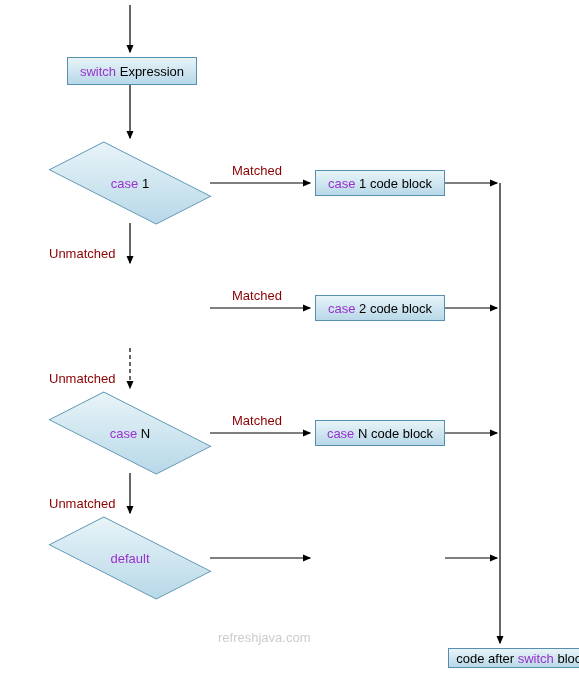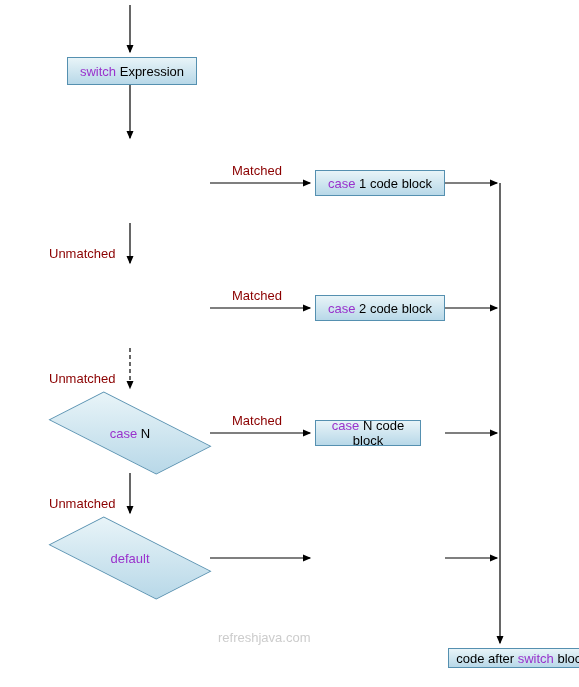--- a/index.html
+++ b/index.html
@@ -80,41 +80,47 @@
 <body>
 
 <div class="canvas">
 
   <div class="rect" style="left:67px; top:57px; width:130px; height:28px;">
     <span>
       <span class="kw-switch">switch</span><span> Expression</span>
     </span>
   </div>
 
+  <div class="diamond-wrap" style="left:50px; top:143px;">
+    <div class="diamond"></div>
+    <div class="diamond-label">
+      <span><span class="kw-case">case</span><span> 1</span></span>
+    </div>
+  </div>
   <div class="label" style="left:232px; top:163px;">Matched</div>
   <div class="label" style="left:49px; top:246px;">Unmatched</div>
   <div class="rect" style="left:315px; top:170px; width:130px; height:26px;">
     <span><span class="kw-case">case</span><span> 1 code block</span></span>
   </div>
 
   <div class="label" style="left:232px; top:288px;">Matched</div>
   <div class="label" style="left:49px; top:371px;">Unmatched</div>
   <div class="rect" style="left:315px; top:295px; width:130px; height:26px;">
     <span><span class="kw-case">case</span><span> 2 code block</span></span>
   </div>
 
   <div class="diamond-wrap" style="left:50px; top:393px;">
     <div class="diamond"></div>
     <div class="diamond-label">
       <span><span class="kw-case">case</span><span> N</span></span>
     </div>
   </div>
   <div class="label" style="left:232px; top:413px;">Matched</div>
   <div class="label" style="left:49px; top:496px;">Unmatched</div>
-  <div class="rect" style="left:315px; top:420px; width:106px; height:26px;">
+  <div class="rect" style="left:315px; top:420px; width:130px; height:26px;">
     <span><span class="kw-case">case</span><span> N code block</span></span>
   </div>
 
   <div class="diamond-wrap" style="left:50px; top:518px;">
     <div class="diamond"></div>
     <div class="diamond-label">
       <span><span class="kw-default">default</span></span>
     </div>
   </div>
 

